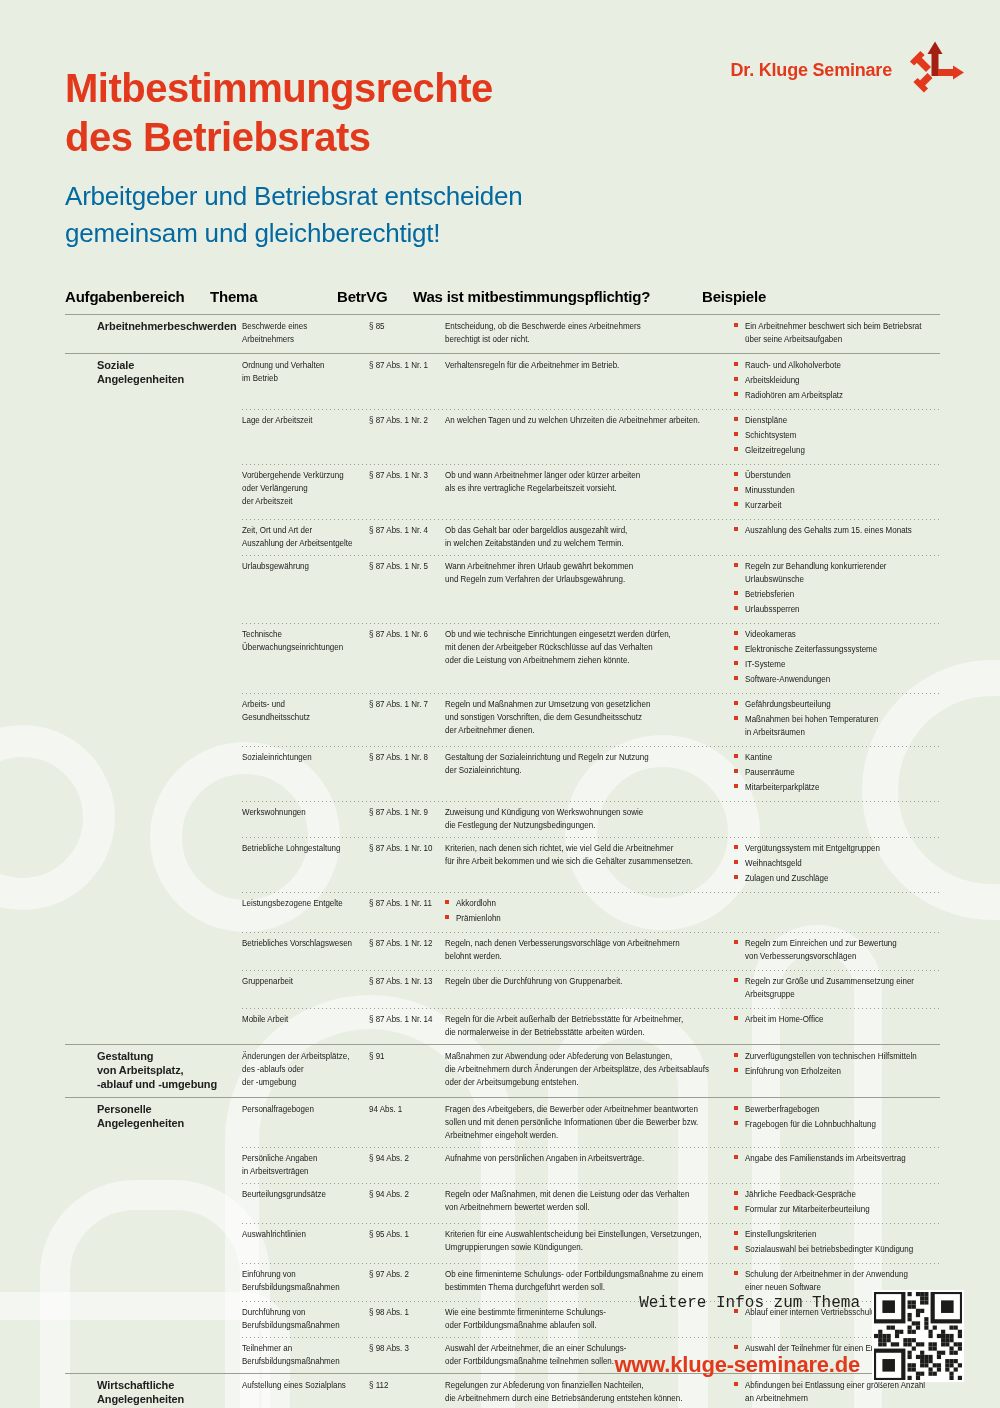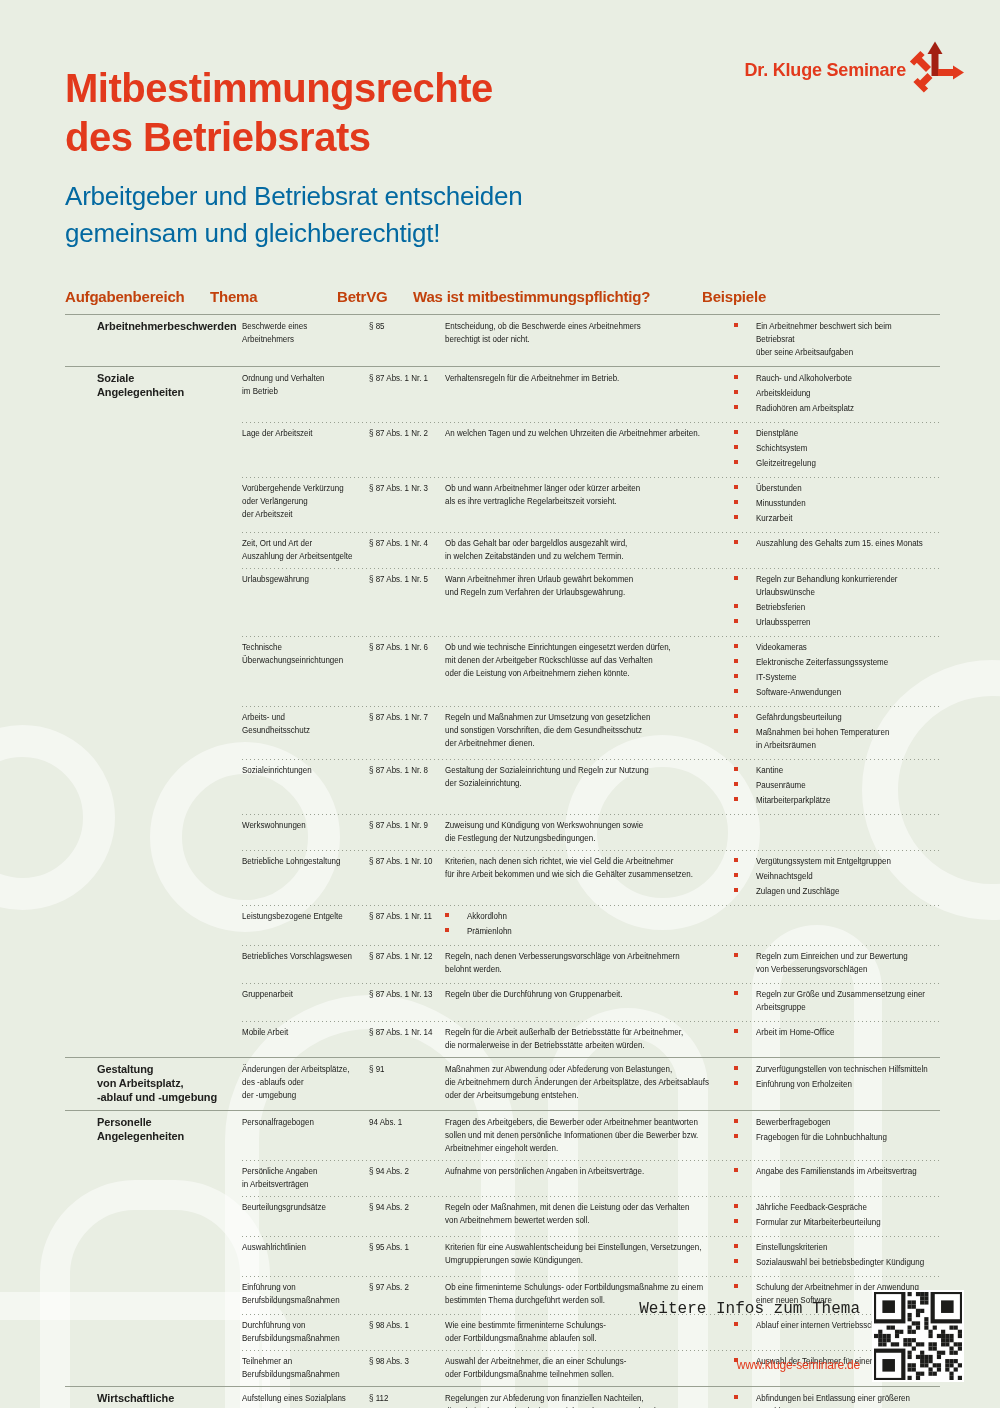--- a/index.html
+++ b/index.html
@@ -14,47 +14,47 @@
   .d2{left:150px;top:742px;width:190px;height:190px;}
   .d3{left:565px;top:735px;width:195px;height:195px;}
   .d4{left:862px;top:660px;width:260px;height:260px;border-width:36px;}
   .d5{left:225px;top:995px;width:290px;height:620px;border-width:34px;border-radius:145px 145px 0 0;}
   .d5b{left:40px;top:1180px;width:230px;height:420px;border-width:30px;border-radius:95px 95px 0 0;}
   .d6{left:548px;top:1008px;width:160px;height:520px;border-width:30px;border-radius:80px 80px 0 0;}
   .d7{left:752px;top:925px;width:130px;height:620px;border-width:28px;border-radius:65px 65px 0 0;}
   .d8{left:-150px;top:1292px;width:440px;height:300px;border-width:28px;border-radius:46px;}
   
   .content{position:absolute;inset:0;}
-  .brand-row{position:absolute;top:40px;right:36px;display:flex;align-items:center;margin-left:44px;}
+  .brand-row{position:absolute;top:40px;right:36px;display:flex;align-items:center;gap:14px;margin-left:44px;}
   .brand-text{color:#e2391c;font-size:18px;font-weight:700;letter-spacing:-.2px;}
   .title{position:absolute;left:65px;top:64px;color:#e2391c;font-weight:700;
          font-size:40px;line-height:49px;letter-spacing:-.5px;}
   .subtitle{position:absolute;left:65px;top:178px;color:#0369a1;
             font-size:26px;line-height:37px;letter-spacing:-.2px;}
   
   .table{position:absolute;left:65px;top:288px;width:875px;}
   .grid5{display:grid;grid-template-columns:145px 127px 76px 289px 238px;}
-  .thead{color:#c2410c;font-weight:700;font-size:15px;letter-spacing:-.2px;
+  .thead{color:#000000;font-weight:700;font-size:15px;letter-spacing:-.2px;
          padding-bottom:9px;border-bottom:1px solid #99a092;}
   .tsection{border-bottom:1px solid #99a092;}
   .tsection:last-child{border-bottom:none;}
   .trow{padding:4px 0 6px;position:relative;margin-left:32px;}
   .trow.dotted::before{content:"";position:absolute;left:145px;right:0;top:0;height:1px;
         background:repeating-linear-gradient(90deg,#99a092 0 1px,transparent 1px 4px);}
   .cell{font-size:9.5px;line-height:13px;padding-right:8px;}
   .cond{display:inline-block;width:120%;transform:scaleX(.84);transform-origin:0 0;
         white-space:pre-line;}
   .bereich{font-weight:700;font-size:11px;line-height:14px;white-space:pre-line;letter-spacing:-.1px;}
-  .bitem{display:flex;gap:18px;margin-bottom:2px;align-items:flex-start;}
+  .bitem{display:flex;gap:7px;margin-bottom:2px;align-items:flex-start;}
   .bullet{width:4px;height:4px;background:#d93a1f;margin-top:4px;flex:none;}
   
   .footer{position:absolute;right:36px;top:1290px;display:flex;align-items:center;gap:12px;}
   .footer-text{text-align:right;}
   .footer-info{font-size:16px;color:#20201e;margin-bottom:3px;font-family:Liberation Mono, monospace;}
-  .footer-url{font-size:12px;font-weight:400;color:#e2391c;letter-spacing:-.2px;cursor:pointer;margin-top:40px;}
+  .footer-url{font-size:22px;font-weight:700;color:#e2391c;letter-spacing:-.2px;cursor:pointer;margin-top:40px;}
   .qr-box{width:92px;height:92px;background:#fff;padding:2px;box-sizing:border-box;}
 </style>
 </head>
 <body>
 
 <div class="deco-layer">
   <div class="deco ring d1"></div>
   <div class="deco ring d2"></div>
   <div class="deco ring d3"></div>
   <div class="deco ring d4"></div>

